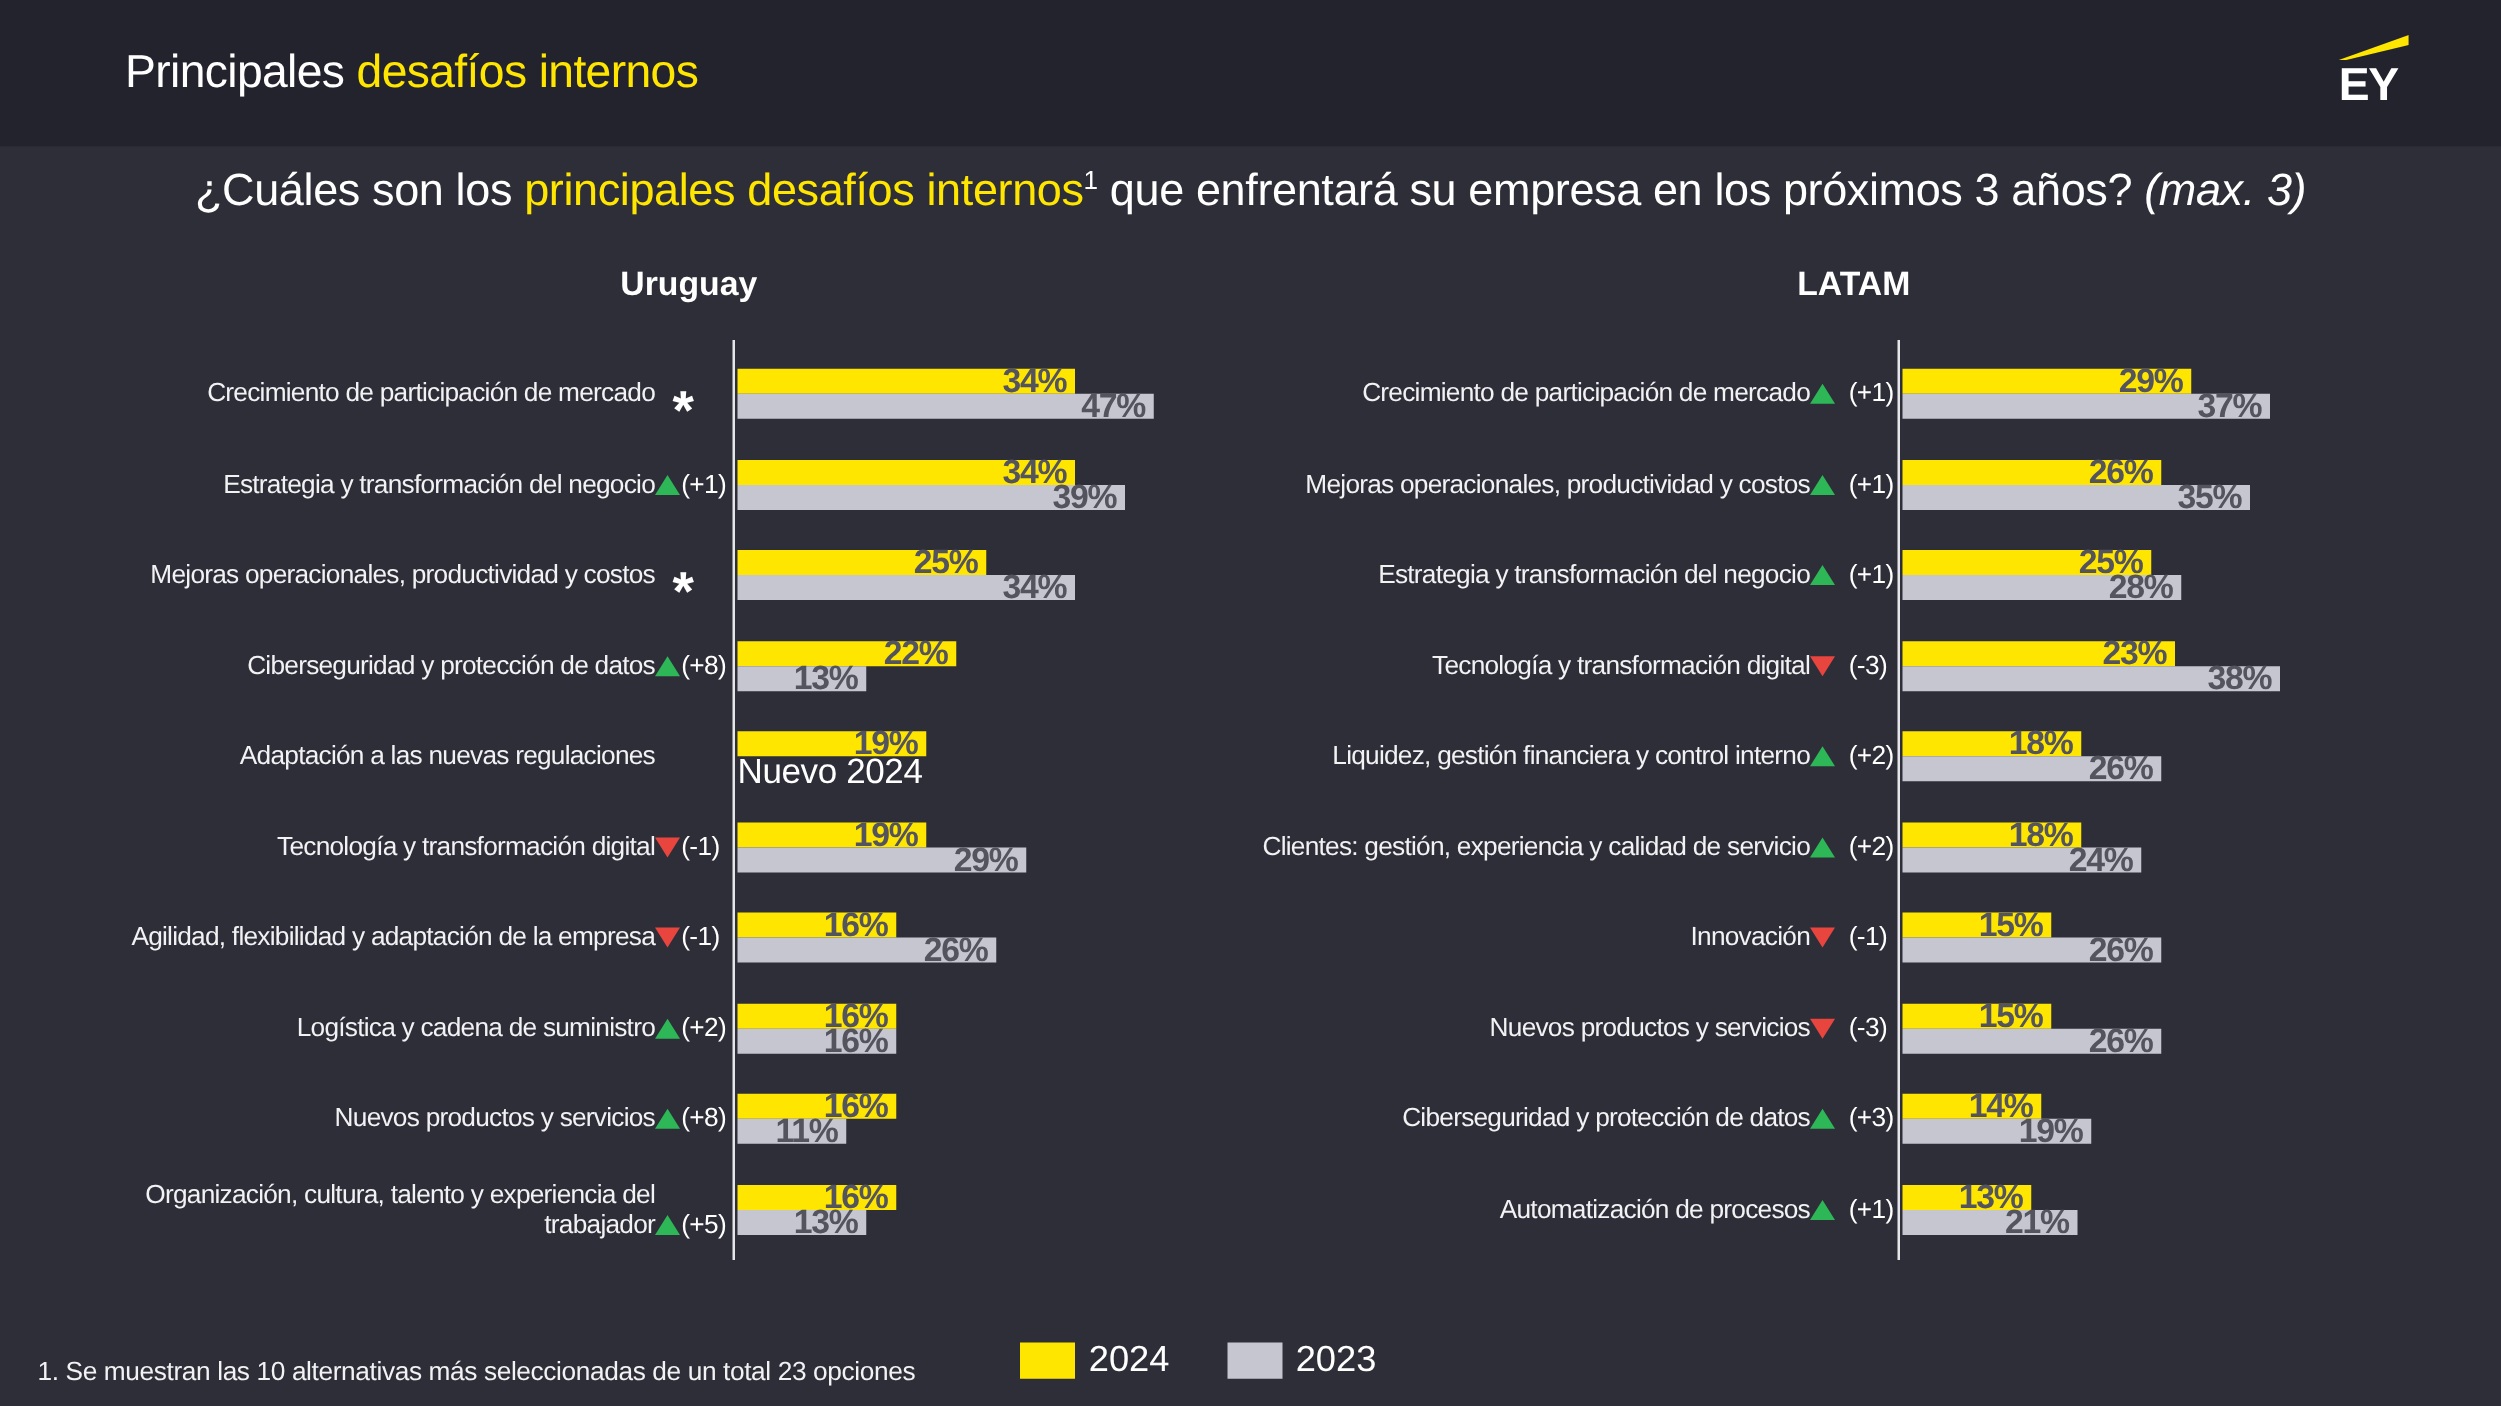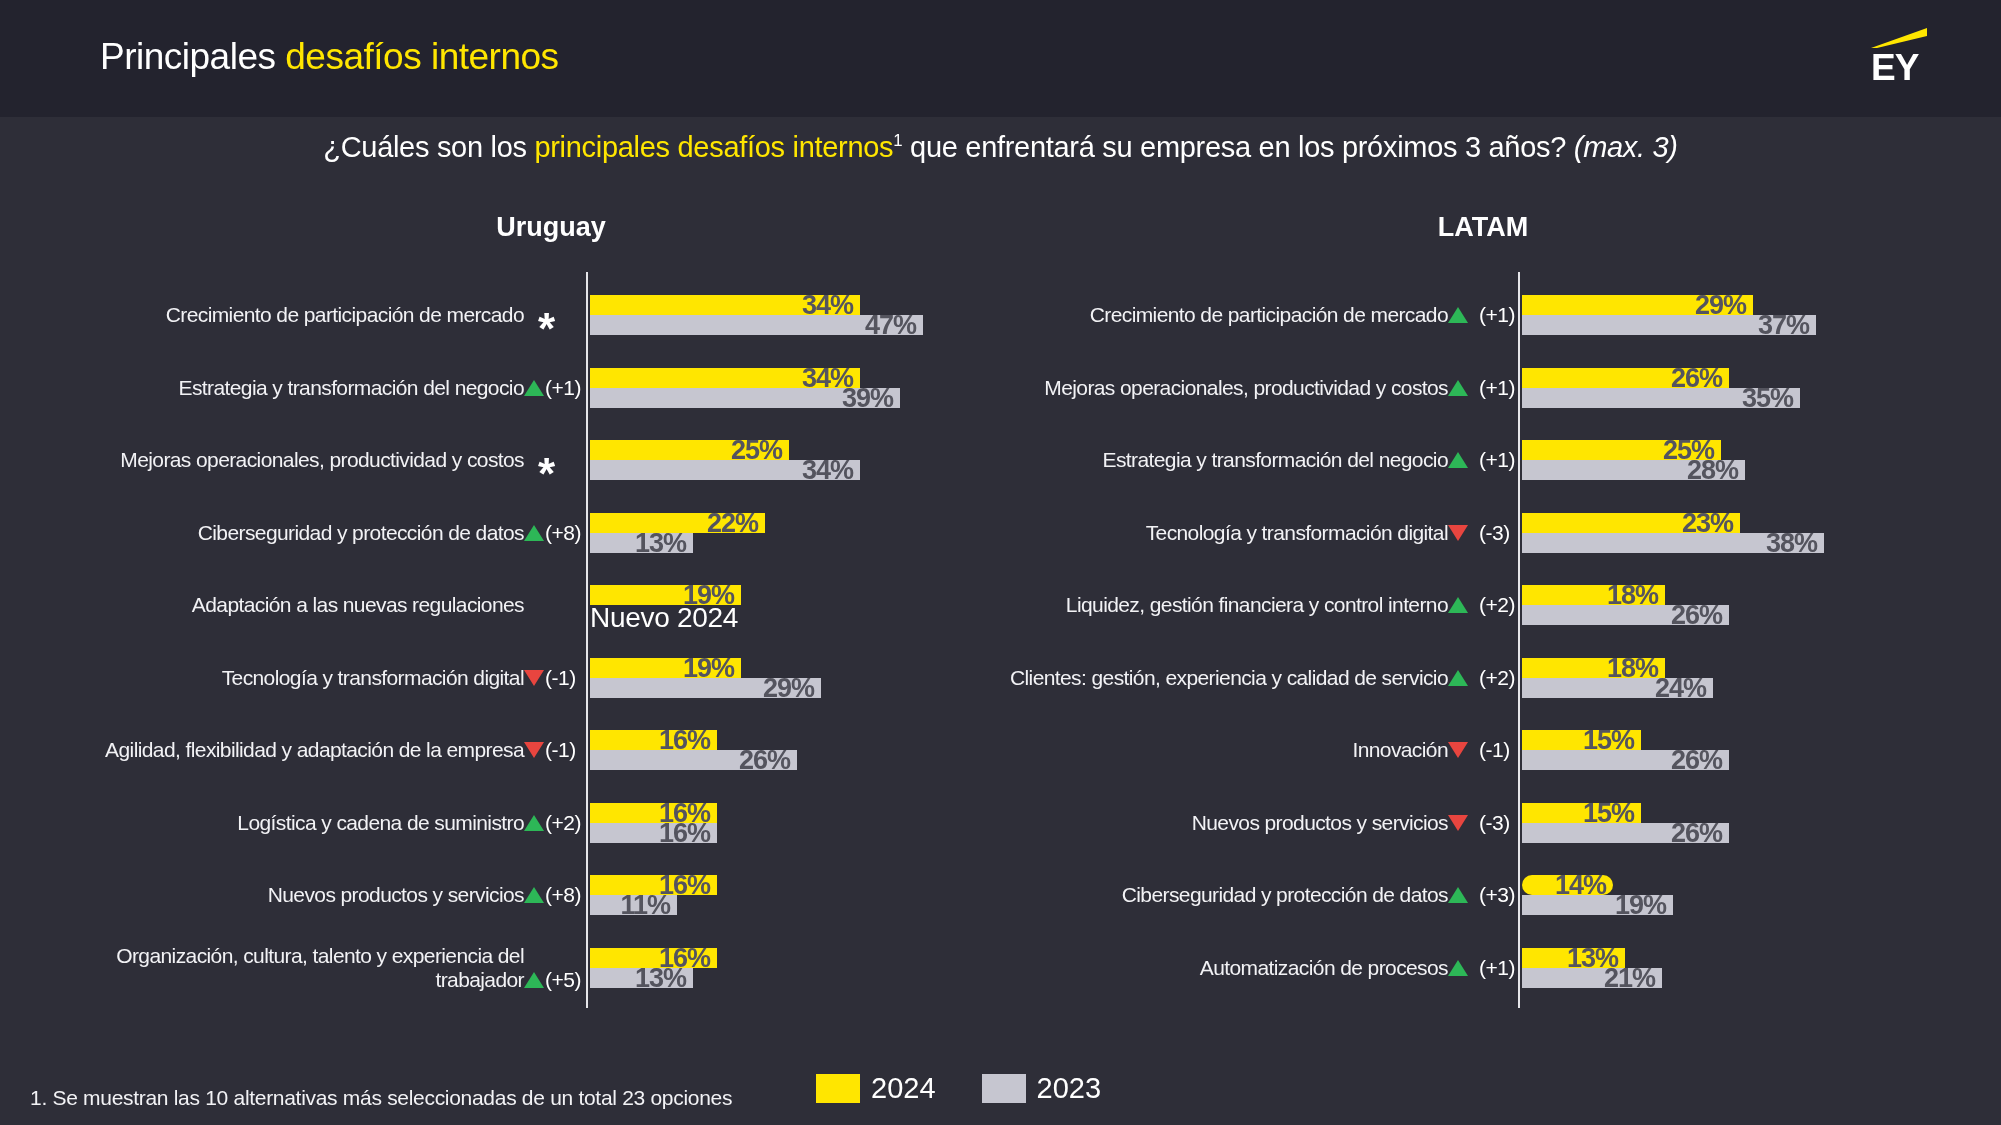--- a/index.html
+++ b/index.html
@@ -13,21 +13,21 @@
   
   .header { position:absolute; top:0; left:0; width:100%; height:117px; background:#23232E; }
   .page-title { position:absolute; left:100px; top:50%; transform:translateY(-54%);
     font-size:37px; letter-spacing:-0.5px; white-space:nowrap; }
   .title-accent { color:#FFE600; }
   .logo { position:absolute; left:1871px; top:28px; width:58px; }
   .logo svg { display:block; }
   .logo-text { font-size:37px; font-weight:700; color:#fff; line-height:0.95; letter-spacing:-1px; margin-top:2px; }
   
   .question { position:absolute; top:131px; left:0; width:100%; text-align:center;
-    font-size:29px; letter-spacing:-0.3px; white-space:nowrap; }
+    font-size:36px; letter-spacing:-0.3px; white-space:nowrap; }
   .q-highlight { color:#FFE600; }
   .q-sup { font-size:0.58em; vertical-align:super; }
   .q-max { font-style:italic; }
   
   .chart { position:absolute; top:212px; }
   .chart-uy { left:80px;  width:942px; }
   .chart-latam { left:1008px; width:950px; }
   .chart-title { text-align:center; font-size:27px; font-weight:700; height:40px; margin-bottom:27px; }
   .rows { position:relative; }
   .axis { position:absolute; top:-7px; bottom:-4px; width:2px; background:#E6E6EA; }
@@ -398,21 +398,21 @@
         </div>
         <div class="row">
           <div class="lbl">
             <span class="txt">Ciberseguridad y protección de datos</span>
             <span class="mk">
               <span class="tri tri-up"></span>
               <span class="delta">(+3)</span>
             </span>
           </div>
           <div class="bars">
-            <div class="bar b24" style="width: 91px; border-radius: 10px;">
+            <div class="bar b24" style="width: 111px;">
               <span class="val">14%</span>
             </div>
             <div class="bar b23" style="width: 151px;">
               <span class="val">19%</span>
             </div>
           </div>
         </div>
         <div class="row">
           <div class="lbl">
             <span class="txt">Automatización de procesos</span>

